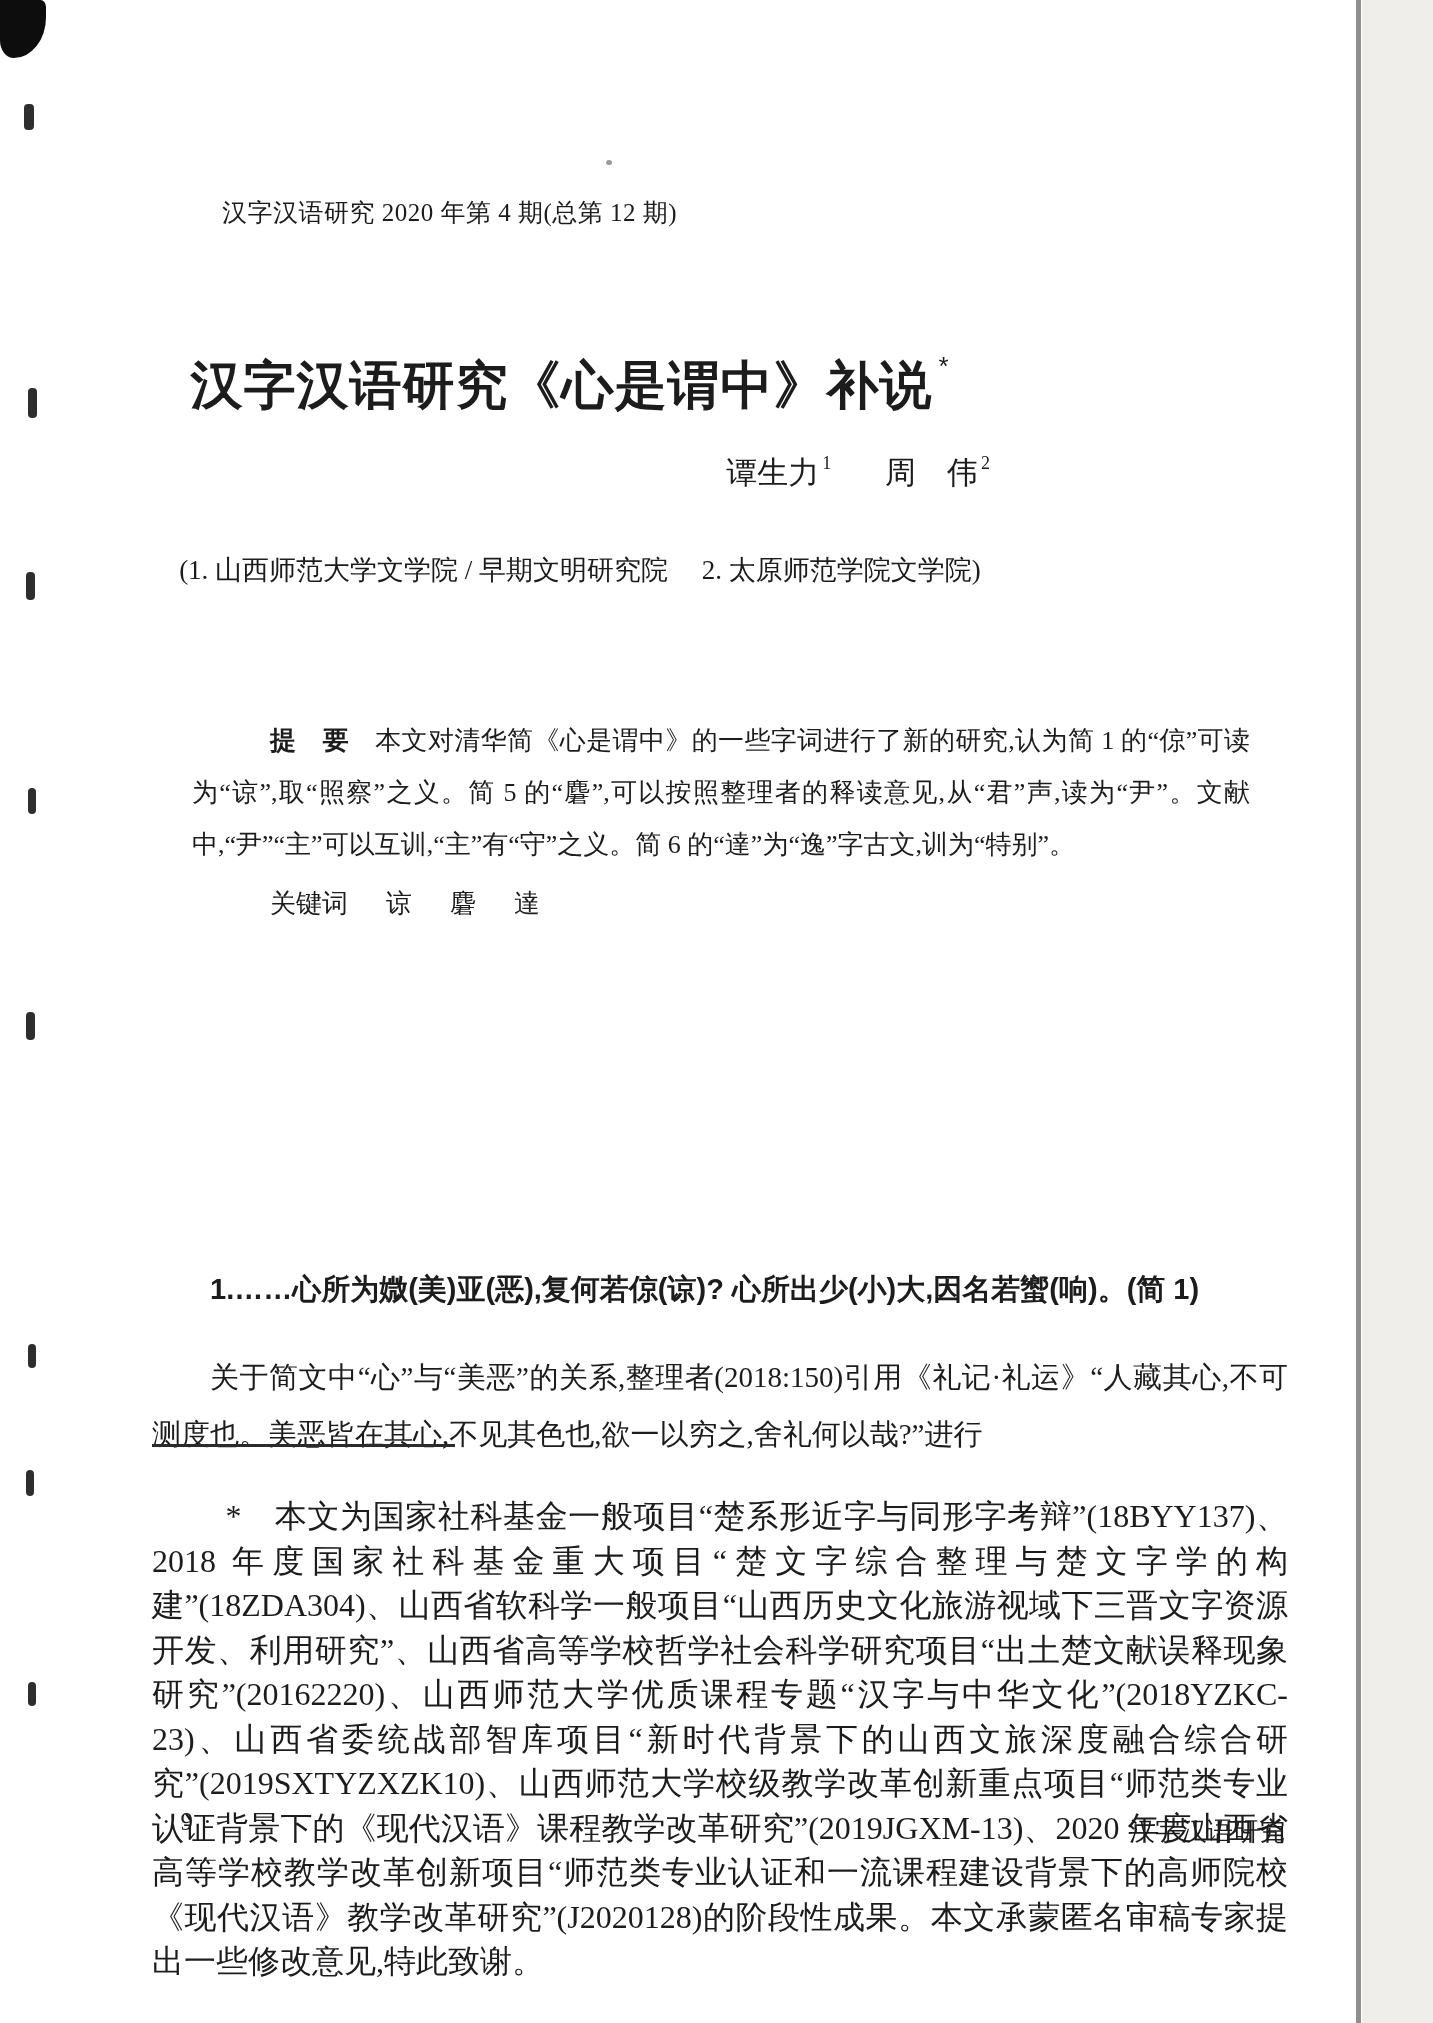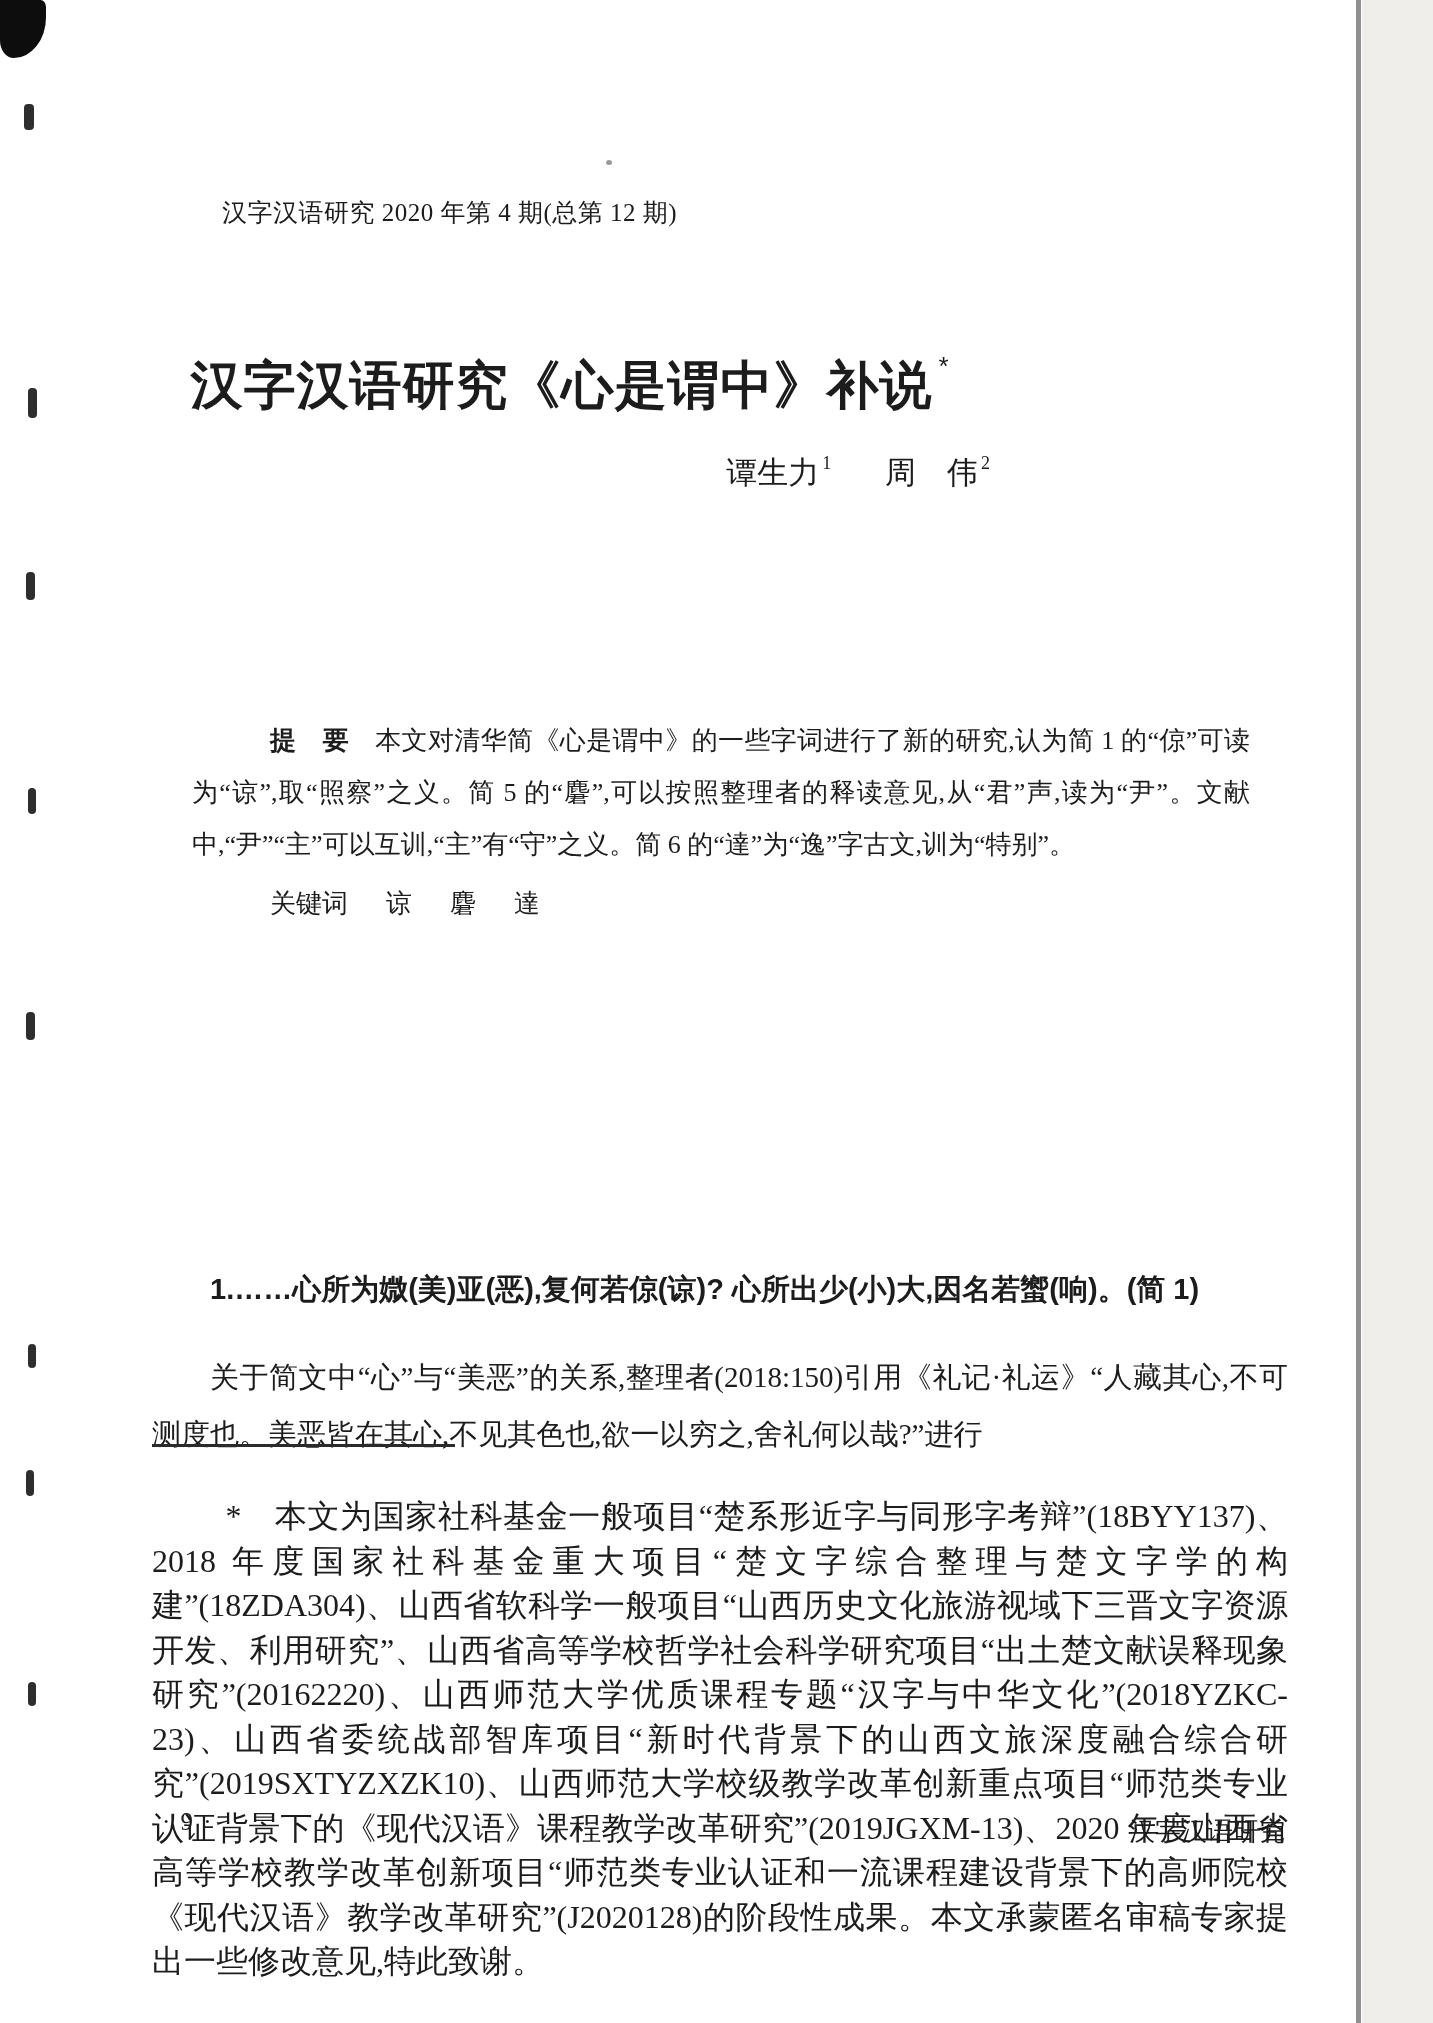--- a/index.html
+++ b/index.html
@@ -85,20 +85,21 @@
     <span>汉字汉语研究 2020 年第 4 期(总第 12 期)</span>
   </div>
 
   <h1 class="title"><span>汉字汉语研究《心是谓中》补说</span><sup>*</sup></h1>
 
   <div class="authors">
     <span class="author"><span>谭生力</span><sup>1</sup></span>
     <span class="author"><span>周　伟</span><sup>2</sup></span>
   </div>
 
+  <div class="affiliation">(1. 山西师范大学文学院 / 早期文明研究院　 2. 太原师范学院文学院)</div>
 
   <p class="abstract"><span class="label">提　要</span><span>本文对清华简《心是谓中》的一些字词进行了新的研究,认为简 1 的“倞”可读为“谅”,取“照察”之义。简 5 的“麏”,可以按照整理者的释读意见,从“君”声,读为“尹”。文献中,“尹”“主”可以互训,“主”有“守”之义。简 6 的“達”为“逸”字古文,训为“特别”。</span></p>
 
   <div class="keywords">
     <span class="label">关键词</span><span class="kw">谅</span><span class="kw">麏</span><span class="kw">達</span>
   </div>
 
 
   <p class="section-heading">1.……心所为媺(美)亚(恶),复何若倞(谅)? 心所出少(小)大,因名若蠁(响)。(简 1)</p>
 

